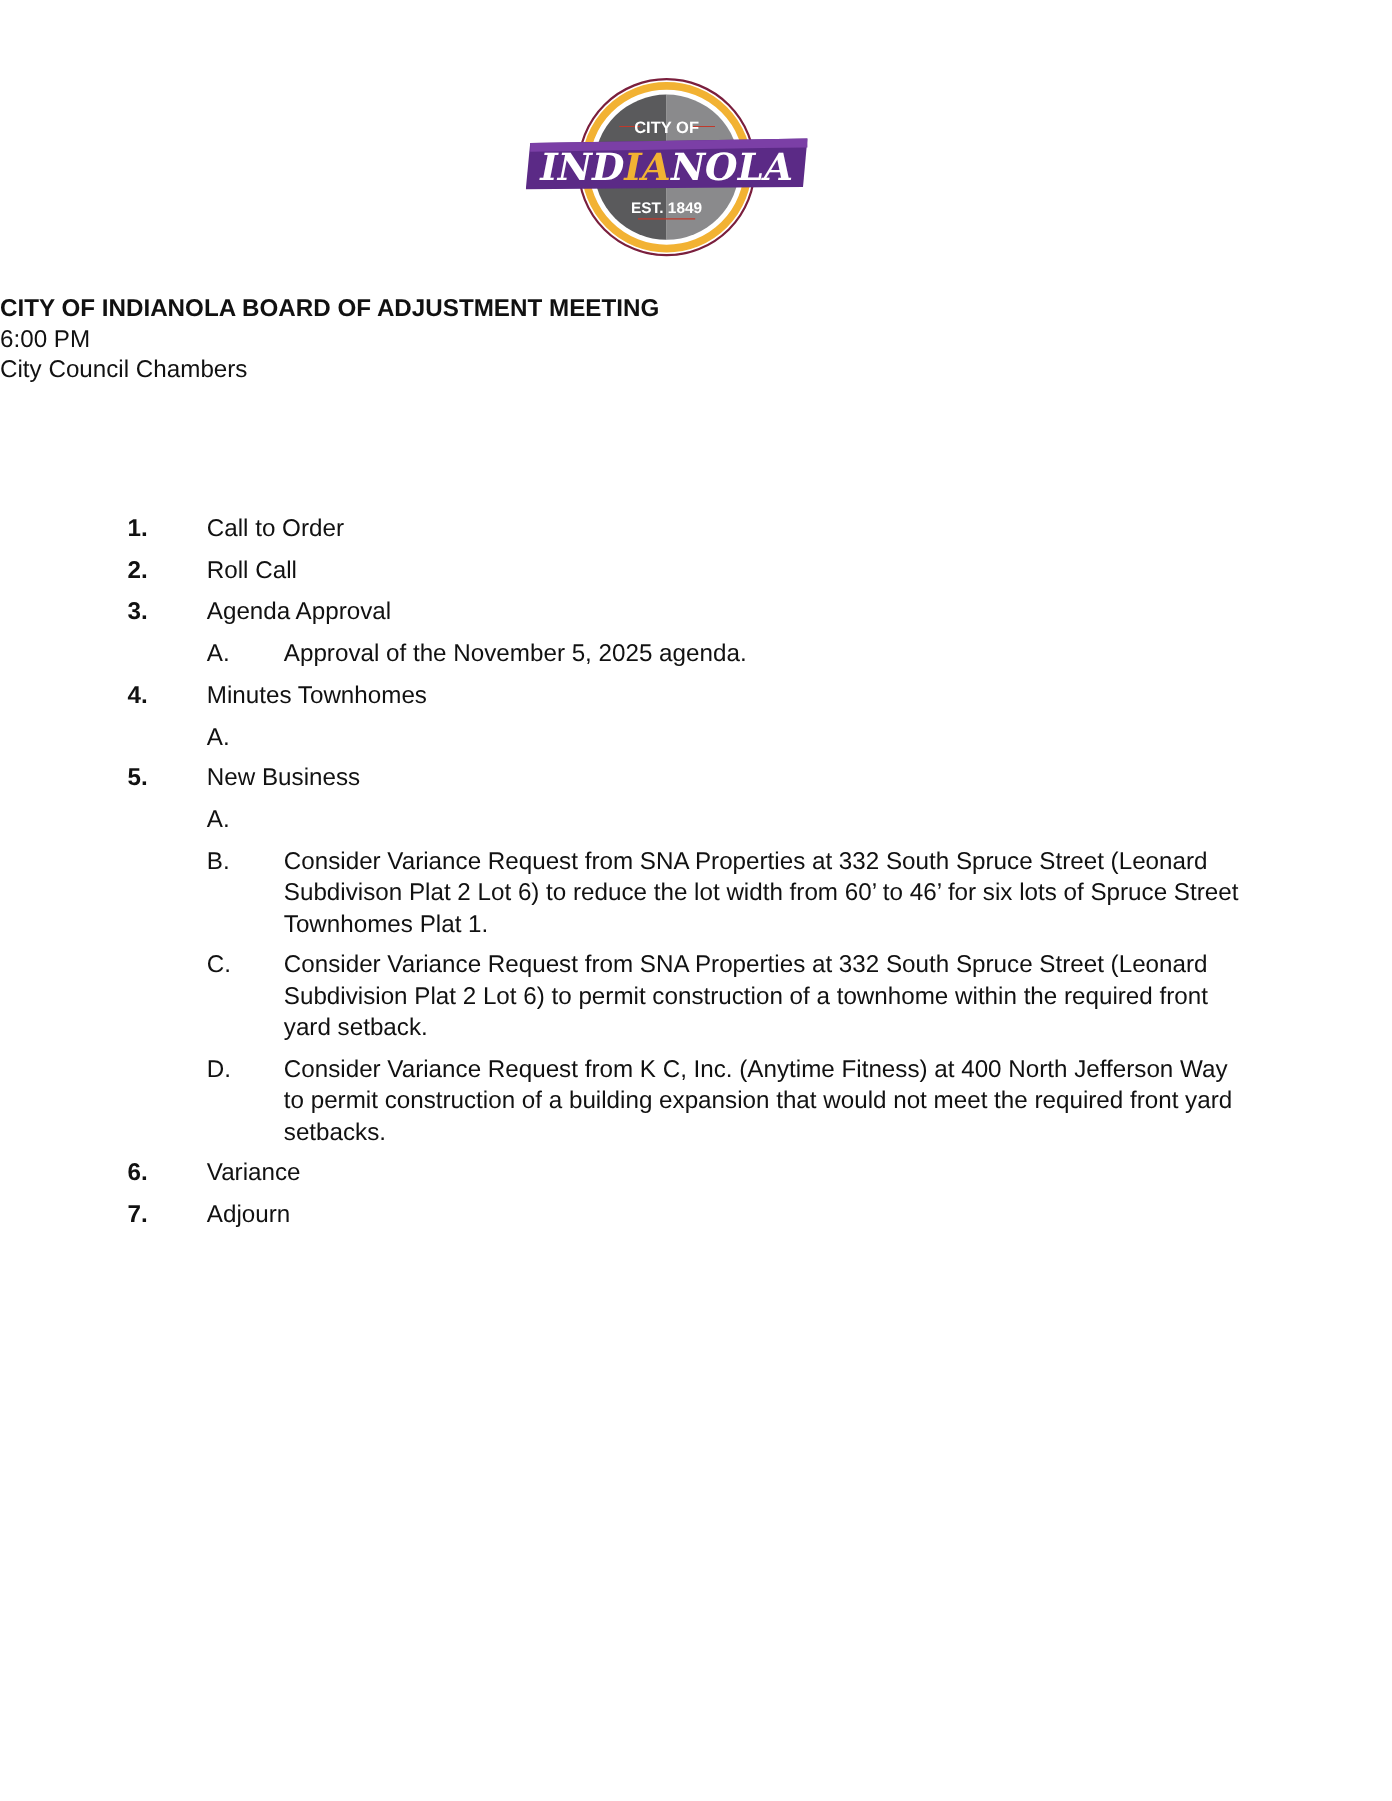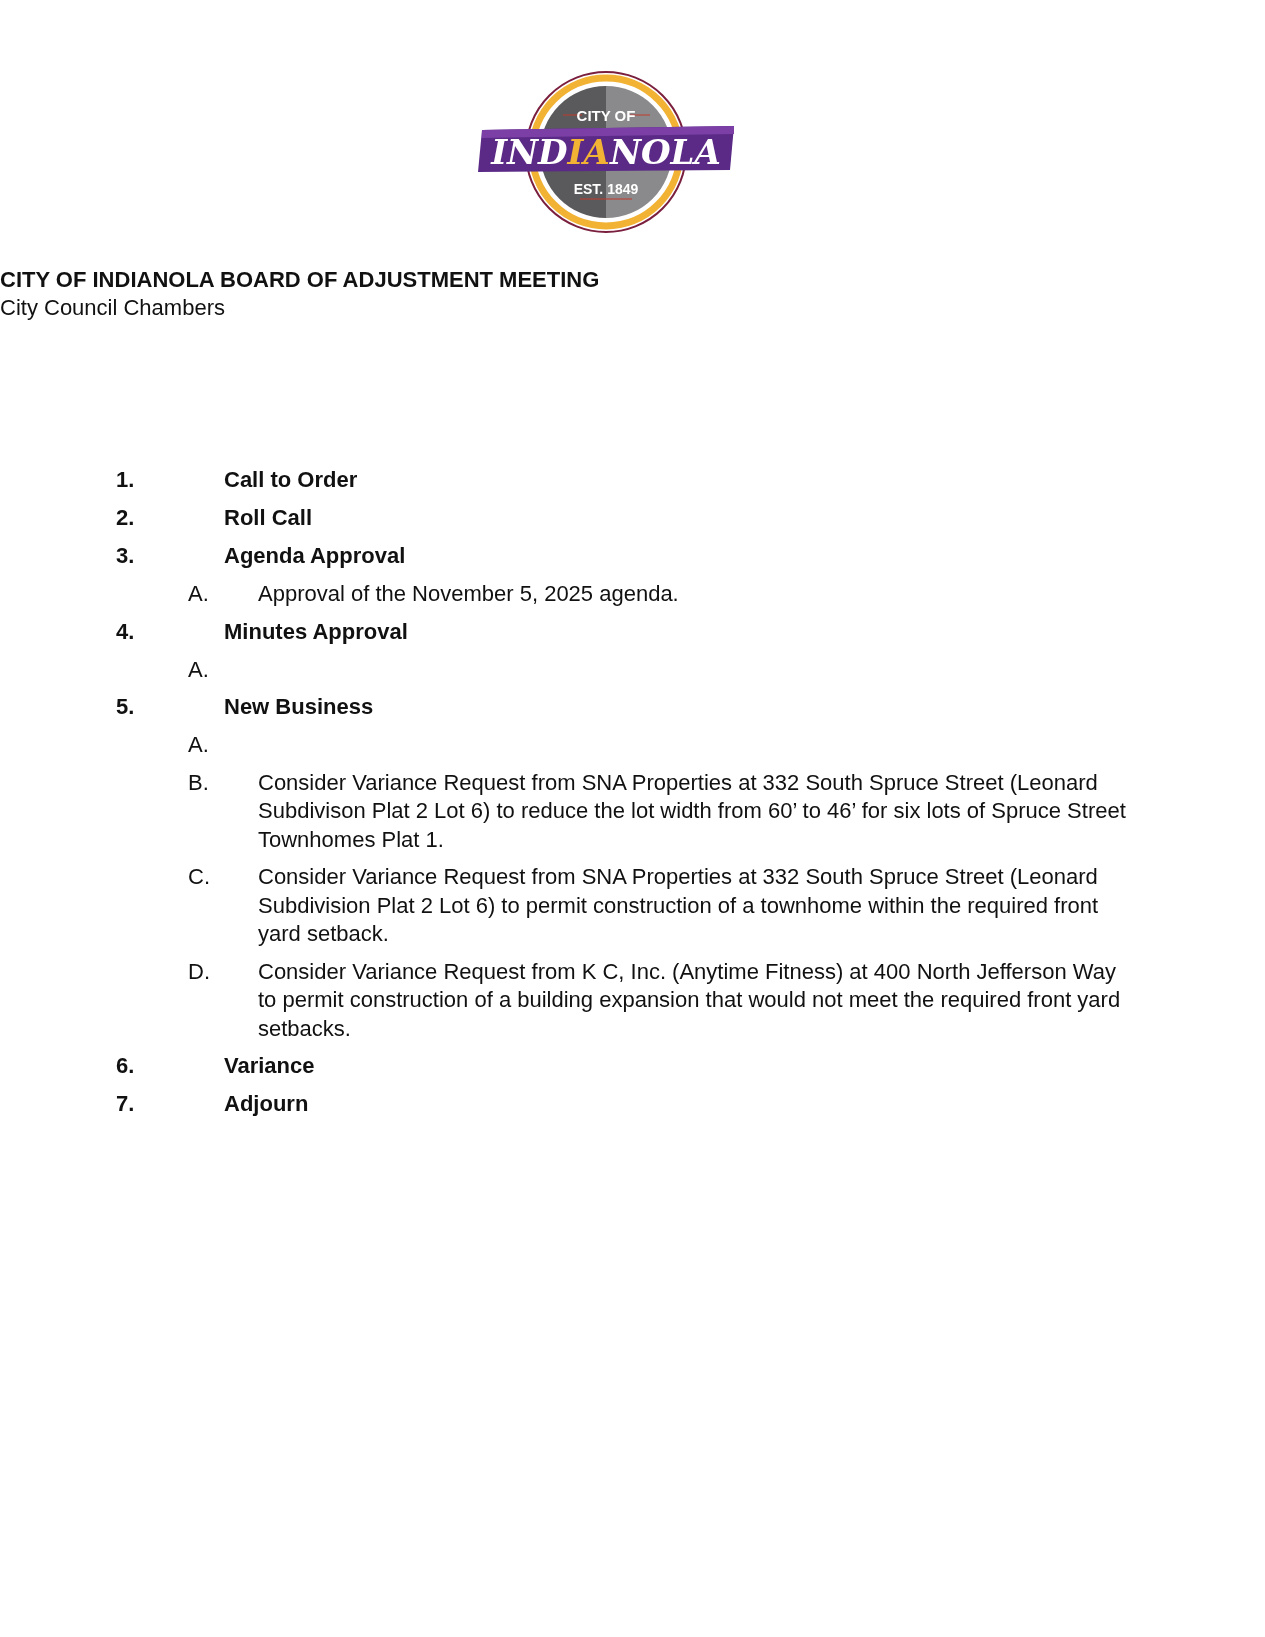--- a/index.html
+++ b/index.html
@@ -49,22 +49,21 @@
       display: flex;
       align-items: baseline;
       height: 38px;
       line-height: 28px;
     }
     .item .num {
       width: 72px;
       font-weight: bold;
     }
     .item .label {
-      font-weight: bold;
-      margin-left: 36px;
+      font-weight: normal;
     }
     .sub {
       display: flex;
       align-items: flex-start;
       margin-left: 72px;
       margin-bottom: 9px;
       line-height: 28.5px;
     }
     .sub .letter {
       width: 70px;
@@ -110,20 +109,21 @@
       <tspan>IND</tspan><tspan fill="#f2b233">IA</tspan><tspan>NOLA</tspan>
     </text>
 
     <text x="128" y="126" text-anchor="middle" font-family="Liberation Sans, sans-serif" font-size="14" font-weight="bold" fill="#ffffff">EST. 1849</text>
     <line x1="102" y1="131" x2="154" y2="131" stroke="#c0392b" stroke-width="1"></line>
   </svg>
 </div>
 
 <div class="header">
   <div class="title">CITY OF INDIANOLA BOARD OF ADJUSTMENT MEETING</div>
+  <div class="line">6:00 PM</div>
   <div class="line">City Council Chambers</div>
 </div>
 
 <div class="agenda">
 
   <div class="item">
     <span class="num">1.</span>
     <span class="label">Call to Order</span>
   </div>
 
@@ -136,21 +136,21 @@
     <span class="num">3.</span>
     <span class="label">Agenda Approval</span>
   </div>
   <div class="sub">
     <span class="letter">A.</span>
     <span class="text">Approval of the November 5, 2025 agenda.</span>
   </div>
 
   <div class="item">
     <span class="num">4.</span>
-    <span class="label">Minutes Approval</span>
+    <span class="label">Minutes Townhomes</span>
   </div>
   <div class="sub">
     <span class="letter">A.</span>
   </div>
 
   <div class="item">
     <span class="num">5.</span>
     <span class="label">New Business</span>
   </div>
   <div class="sub">

